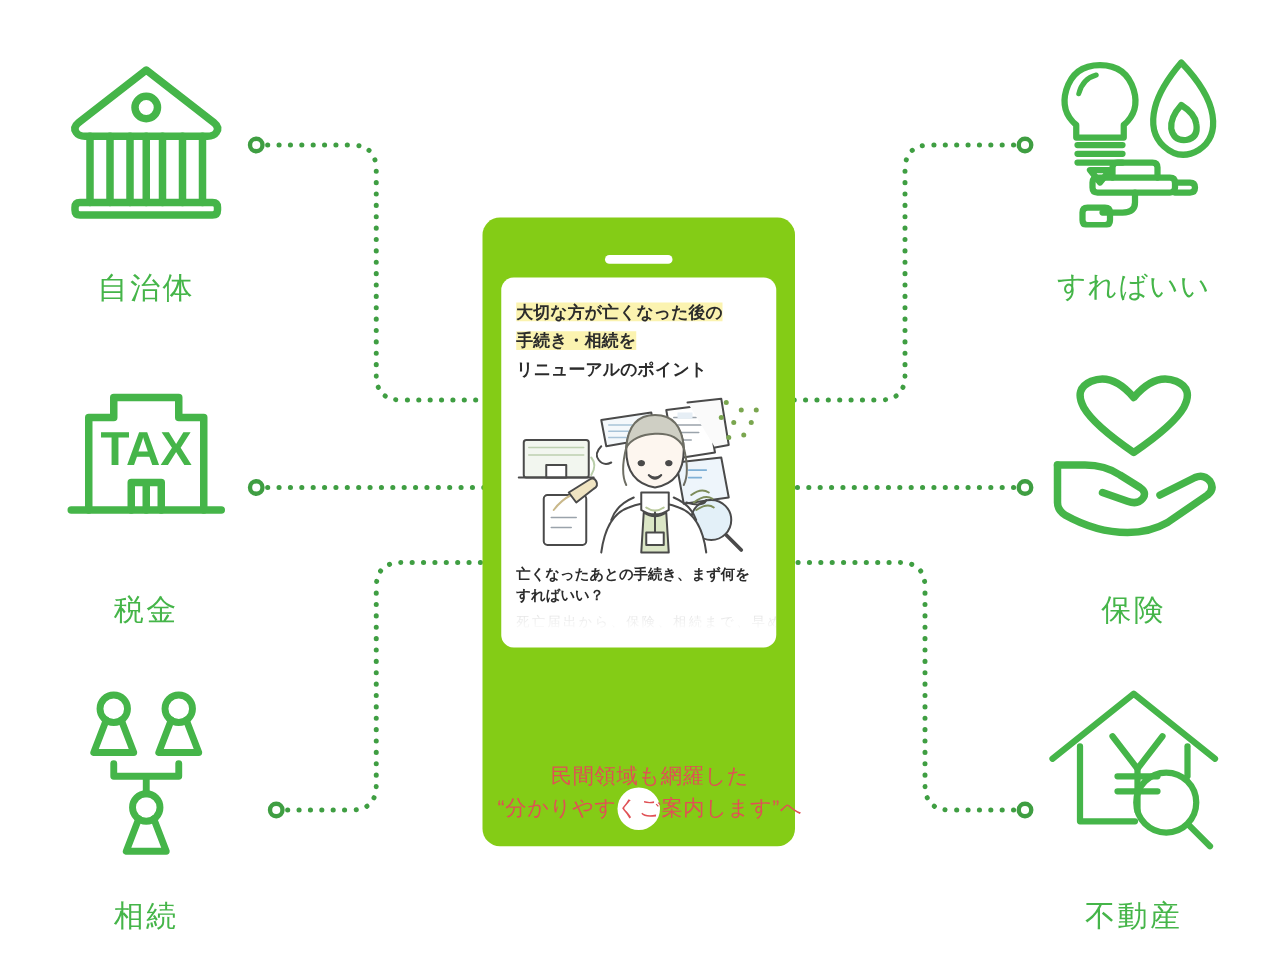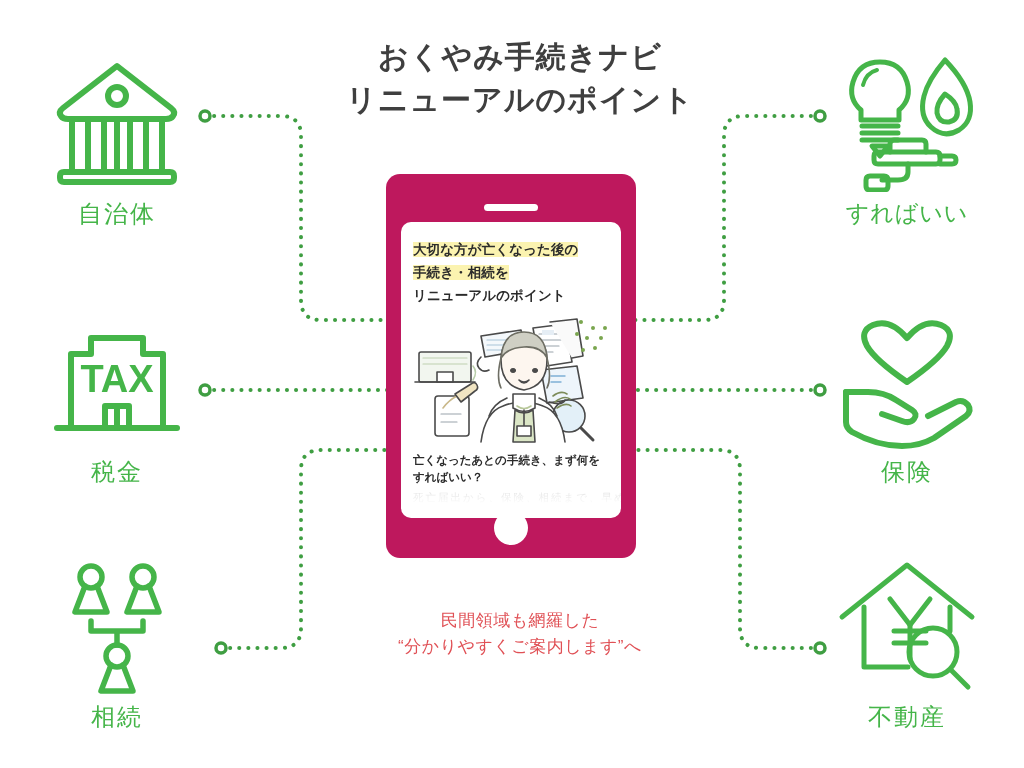--- a/index.html
+++ b/index.html
@@ -24,39 +24,39 @@
 
   
   .caption {
     position: absolute; left: 324px; top: 608px; width: 392px;
     text-align: center; color: #e05055;
     font-size: 17px; line-height: 1.55; letter-spacing: .5px;
   }
 
   
   .cell { position: absolute; width: 190px; text-align: center; }
-  .cell .glyph { height: 150px; display:flex; align-items:flex-end; justify-content:center; }
+  .cell .glyph { height: 150px; display:flex; align-items:flex-start; justify-content:center; }
   .cell .cap {
-    margin-top: 6px; color: #45b549; font-size: 24px; letter-spacing: 2px;
+    margin-top: 22px; color: #45b549; font-size: 24px; letter-spacing: 2px;
     white-space: nowrap;
   }
   .cell.lifeline .cap { font-size: 23px; letter-spacing: 1px; }
 
   #cell-jichitai  { left: 22px;  top: 42px; }
   #cell-zeikin    { left: 22px;  top: 300px; }
   #cell-souzoku   { left: 22px;  top: 545px; }
   #cell-lifeline  { left: 812px; top: 42px; }
   #cell-hoken     { left: 812px; top: 300px; }
   #cell-fudousan  { left: 812px; top: 545px; }
 
   
   #phone {
     position: absolute; left: 386px; top: 174px;
-    width: 250px; height: 384px;
-    background: #be185d; border-radius: 14px;
+    width: 250px; height: 503px;
+    background: #84cc16; border-radius: 14px;
   }
   #phone .speaker {
     position:absolute; left:50%; top:30px; transform:translateX(-50%);
     width: 54px; height: 7px; background:#fff; border-radius: 4px;
   }
   #phone .home {
     position:absolute; left:50%; bottom:13px; transform:translateX(-50%);
     width: 34px; height: 34px; background:#fff; border-radius:50%;
   }
   #screen {
@@ -101,24 +101,20 @@
     <g fill="#ffffff" stroke="#3f9e42" stroke-width="3.5">
       <circle cx="205" cy="116" r="5"></circle>
       <circle cx="205" cy="390" r="5"></circle>
       <circle cx="221" cy="648" r="5"></circle>
       <circle cx="820" cy="116" r="5"></circle>
       <circle cx="820" cy="390" r="5"></circle>
       <circle cx="820" cy="648" r="5"></circle>
     </g>
   </svg>
 
-  <div class="title">
-    <div>おくやみ手続きナビ</div>
-    <div>リニューアルのポイント</div>
-  </div>
 
   <div class="cell" id="cell-jichitai">
     <div class="glyph">
       <svg width="140" height="140" viewBox="0 0 140 140" fill="none" stroke="#45b549" stroke-width="6" stroke-linejoin="round" stroke-linecap="round">
         <path d="M70 14 L16 56 Q11 60 14 64 Q16 67 21 67 L119 67 Q124 67 126 64 Q129 60 124 56 Z"></path>
         <circle cx="70" cy="44" r="9"></circle>
         <path d="M25 67 L25 120 M41 67 L41 120 M57 67 L57 120 M70 67 L70 120 M83 67 L83 120 M99 67 L99 120 M115 67 L115 120"></path>
         <path d="M17 120 L123 120 Q127 120 127 124 L127 126 Q127 130 123 130 L17 130 Q13 130 13 126 L13 124 Q13 120 17 120 Z"></path>
       </svg>
     </div>

